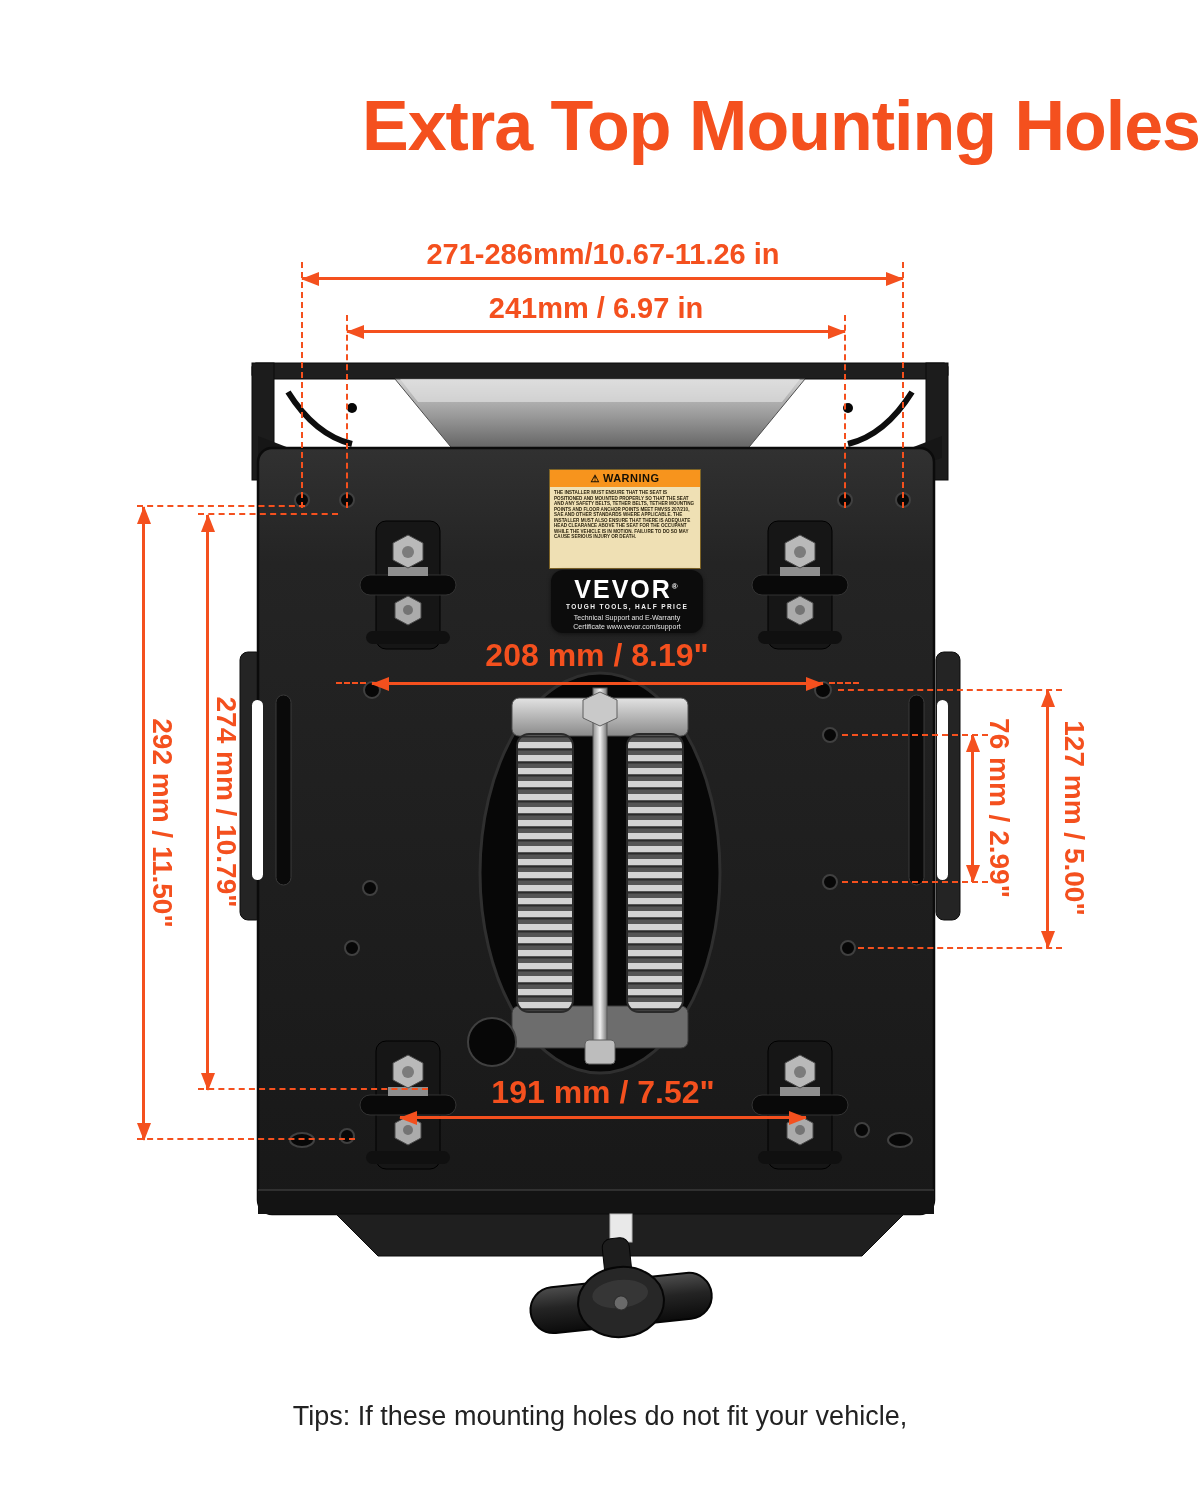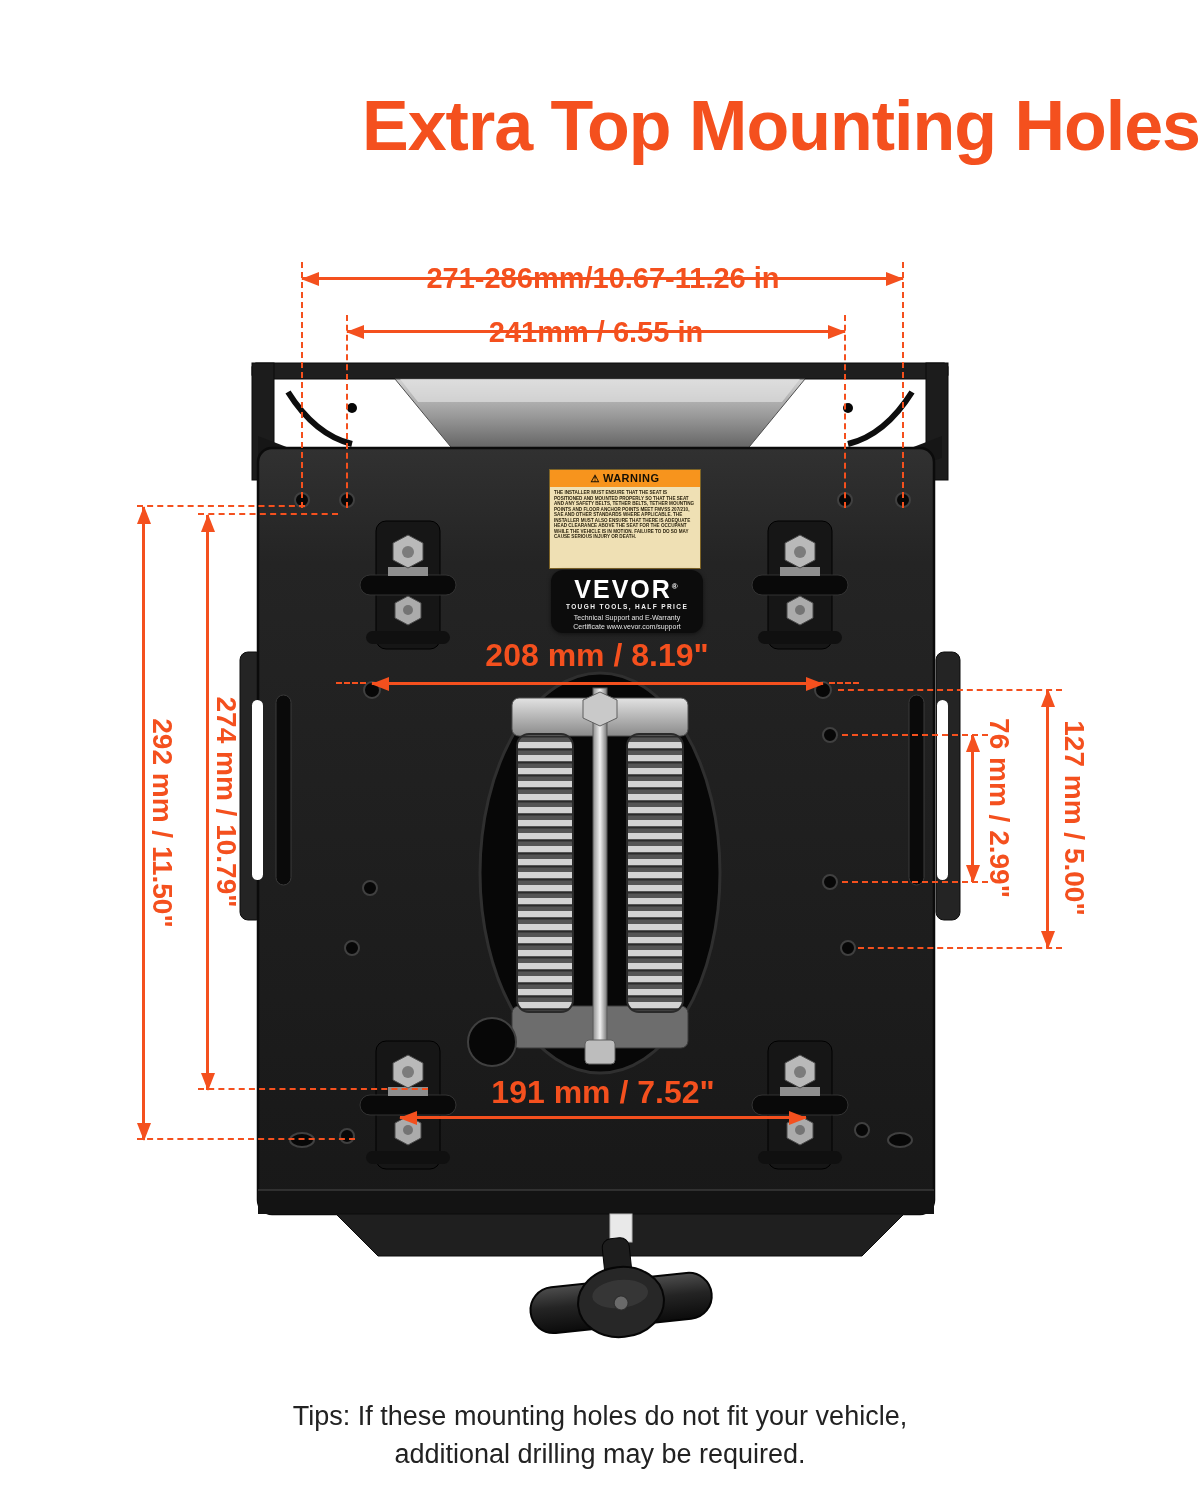--- a/index.html
+++ b/index.html
@@ -31,21 +31,21 @@
   .vline i { position:absolute; width:0; height:0;
              border-left:7px solid transparent; border-right:7px solid transparent; }
   .vline i.t { top:-1px; left:-5.5px; border-bottom:18px solid var(--accent); }
   .vline i.b { bottom:-1px; left:-5.5px; border-top:18px solid var(--accent); }
   .dash-h { position:absolute; height:0; border-top:2px dashed var(--accent); z-index:5; }
   .dash-v { position:absolute; width:0; border-left:2px dashed var(--accent); z-index:5; }
   .dim-label {
     position:absolute; transform:translate(-50%,-50%);
     color:var(--accent); font-weight:700; white-space:nowrap; z-index:7;
   }
-  .fs29 { font-size:29px;margin-top:24px; }
+  .fs29 { font-size:29px; }
   .fs32 { font-size:32px; }
   .vert { writing-mode:vertical-rl; font-size:28px; }
 
   
   .sticker {
     position:absolute; left:549px; top:469px; width:152px; height:100px;
     background:#efe0b4; border:1px solid #7d6326; z-index:4; overflow:hidden;
   }
   .sticker-header {
     height:17px; line-height:17px; background:#f7941d; color:#151005;
@@ -212,21 +212,21 @@
   </div>
 
   <div class="dim-label fs29" style="left:603px;top:254px">271-286mm/10.67-11.26 in</div>
   <div class="hline" style="left:302px;top:277px;width:601px">
       <i class="l"></i>
       <i class="r"></i>
     </div>
   <div class="dash-v" style="left:301px;top:262px;height:246px"></div>
   <div class="dash-v" style="left:902px;top:262px;height:246px"></div>
 
-  <div class="dim-label fs29" style="left:596px;top:308px">241mm / 6.55 in</div>
+  <div class="dim-label fs29" style="left:596px;top:308px">241mm / 6.97 in</div>
   <div class="hline" style="left:347px;top:330px;width:498px">
       <i class="l"></i>
       <i class="r"></i>
     </div>
   <div class="dash-v" style="left:346px;top:315px;height:193px"></div>
   <div class="dash-v" style="left:844px;top:315px;height:193px"></div>
 
   <div class="dim-label fs32" style="left:597px;top:655px">208 mm / 8.19"</div>
   <div class="hline" style="left:372px;top:682px;width:451px">
       <i class="l"></i>
@@ -266,16 +266,15 @@
       <i class="b"></i>
     </div>
   <div class="dim-label vert" style="left:1074px;top:818px">127 mm / 5.00"</div>
   <div class="dash-h" style="left:838px;top:689px;width:224px"></div>
   <div class="dash-h" style="left:842px;top:734px;width:146px"></div>
   <div class="dash-h" style="left:842px;top:881px;width:146px"></div>
   <div class="dash-h" style="left:858px;top:947px;width:204px"></div>
 
   <div class="tips">
     <div>Tips: If these mounting holes do not fit your vehicle,</div>
-    <div>additional drilling may be required.</div>
   </div>
 
 </div>
 
 </body></html>

